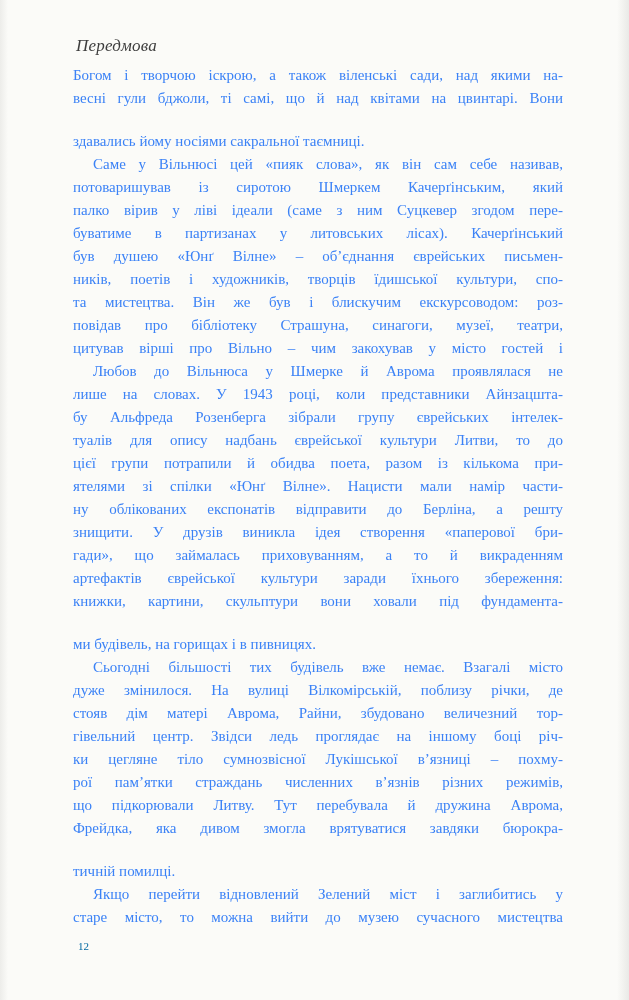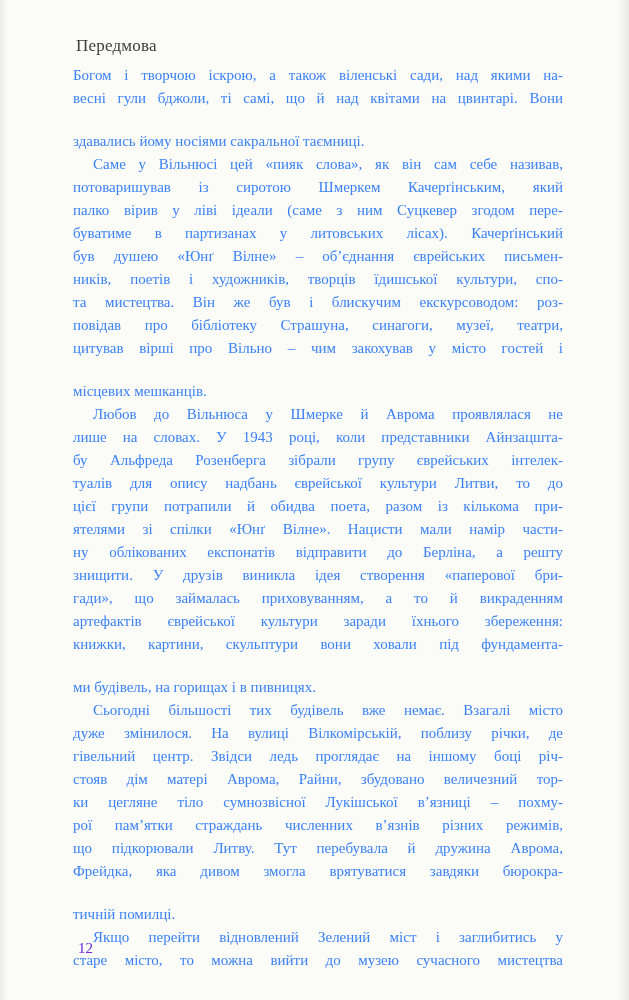--- a/index.html
+++ b/index.html
@@ -26,20 +26,21 @@
     position: absolute;
     right: 0; top: 0; bottom: 0;
     width: 12px;
     background: linear-gradient(270deg, rgba(140,140,138,0.16), rgba(140,140,138,0));
     pointer-events: none;
   }
   .running-head {
     position: absolute;
     left: 76px;
     top: 36px;
+    font-style: italic;
     font-size: 17px;
     line-height: 20px;
     color: #3e3e3e;
     letter-spacing: 0.2px;
   }
   .body-text {
     position: absolute;
     left: 73px;
     top: 64px;
     width: 490px;
@@ -56,22 +57,22 @@
     text-align-last: left;
     margin-top: 20px;
   }
   .line.indent {
     text-indent: 20px;
   }
   .page-number {
     position: absolute;
     left: 78px;
     top: 940px;
-    font-size: 15px;
-    color: #6d28d9;
+    font-size: 11px;
+    color: #0369a1;
     text-align: right;
   }
 </style>
 </head>
 <body>
 
 <div class="page">
   <div class="edge-shade-left"></div>
   <div class="edge-shade-right"></div>
 
@@ -86,41 +87,40 @@
       <div class="paragraph">
         <div class="line indent">Саме у Вільнюсі цей «пияк слова», як він сам себе називав,</div>
         <div class="line">потоваришував із сиротою Шмеркем Качерґінським, який</div>
         <div class="line">палко вірив у ліві ідеали (саме з ним Суцкевер згодом пере-</div>
         <div class="line">буватиме в партизанах у литовських лісах). Качерґінський</div>
         <div class="line">був душею «Юнґ Вілне» – об’єднання єврейських письмен-</div>
         <div class="line">ників, поетів і художників, творців їдишської культури, спо-</div>
         <div class="line">та мистецтва. Він же був і блискучим екскурсоводом: роз-</div>
         <div class="line">повідав про бібліотеку Страшуна, синагоги, музеї, театри,</div>
         <div class="line">цитував вірші про Вільно – чим закохував у місто гостей і</div>
-        <div class="line last">місцевих мешканців.</div>
       </div>
       <div class="paragraph">
         <div class="line indent">Любов до Вільнюса у Шмерке й Аврома проявлялася не</div>
         <div class="line">лише на словах. У 1943 році, коли представники Айнзацшта-</div>
         <div class="line">бу Альфреда Розенберга зібрали групу єврейських інтелек-</div>
         <div class="line">туалів для опису надбань єврейської культури Литви, то до</div>
         <div class="line">цієї групи потрапили й обидва поета, разом із кількома при-</div>
         <div class="line">ятелями зі спілки «Юнґ Вілне». Нацисти мали намір части-</div>
         <div class="line">ну облікованих експонатів відправити до Берліна, а решту</div>
         <div class="line">знищити. У друзів виникла ідея створення «паперової бри-</div>
         <div class="line">гади», що займалась приховуванням, а то й викраденням</div>
         <div class="line">артефактів єврейської культури заради їхнього збереження:</div>
         <div class="line">книжки, картини, скульптури вони ховали під фундамента-</div>
         <div class="line last">ми будівель, на горищах і в пивницях.</div>
       </div>
       <div class="paragraph">
         <div class="line indent">Сьогодні більшості тих будівель вже немає. Взагалі місто</div>
         <div class="line">дуже змінилося. На вулиці Вілкомірській, поблизу річки, де</div>
+        <div class="line">стояв дім матері Аврома, Райни, збудовано величезний тор-</div>
         <div class="line">гівельний центр. Звідси ледь проглядає на іншому боці річ-</div>
-        <div class="line">стояв дім матері Аврома, Райни, збудовано величезний тор-</div>
         <div class="line">ки цегляне тіло сумнозвісної Лукішської в’язниці – похму-</div>
         <div class="line">рої пам’ятки страждань численних в’язнів різних режимів,</div>
         <div class="line">що підкорювали Литву. Тут перебувала й дружина Аврома,</div>
         <div class="line">Фрейдка, яка дивом змогла врятуватися завдяки бюрокра-</div>
         <div class="line last">тичній помилці.</div>
       </div>
       <div class="paragraph">
         <div class="line indent">Якщо перейти відновлений Зелений міст і заглибитись у</div>
         <div class="line">старе місто, то можна вийти до музею сучасного мистецтва</div>
       </div>

